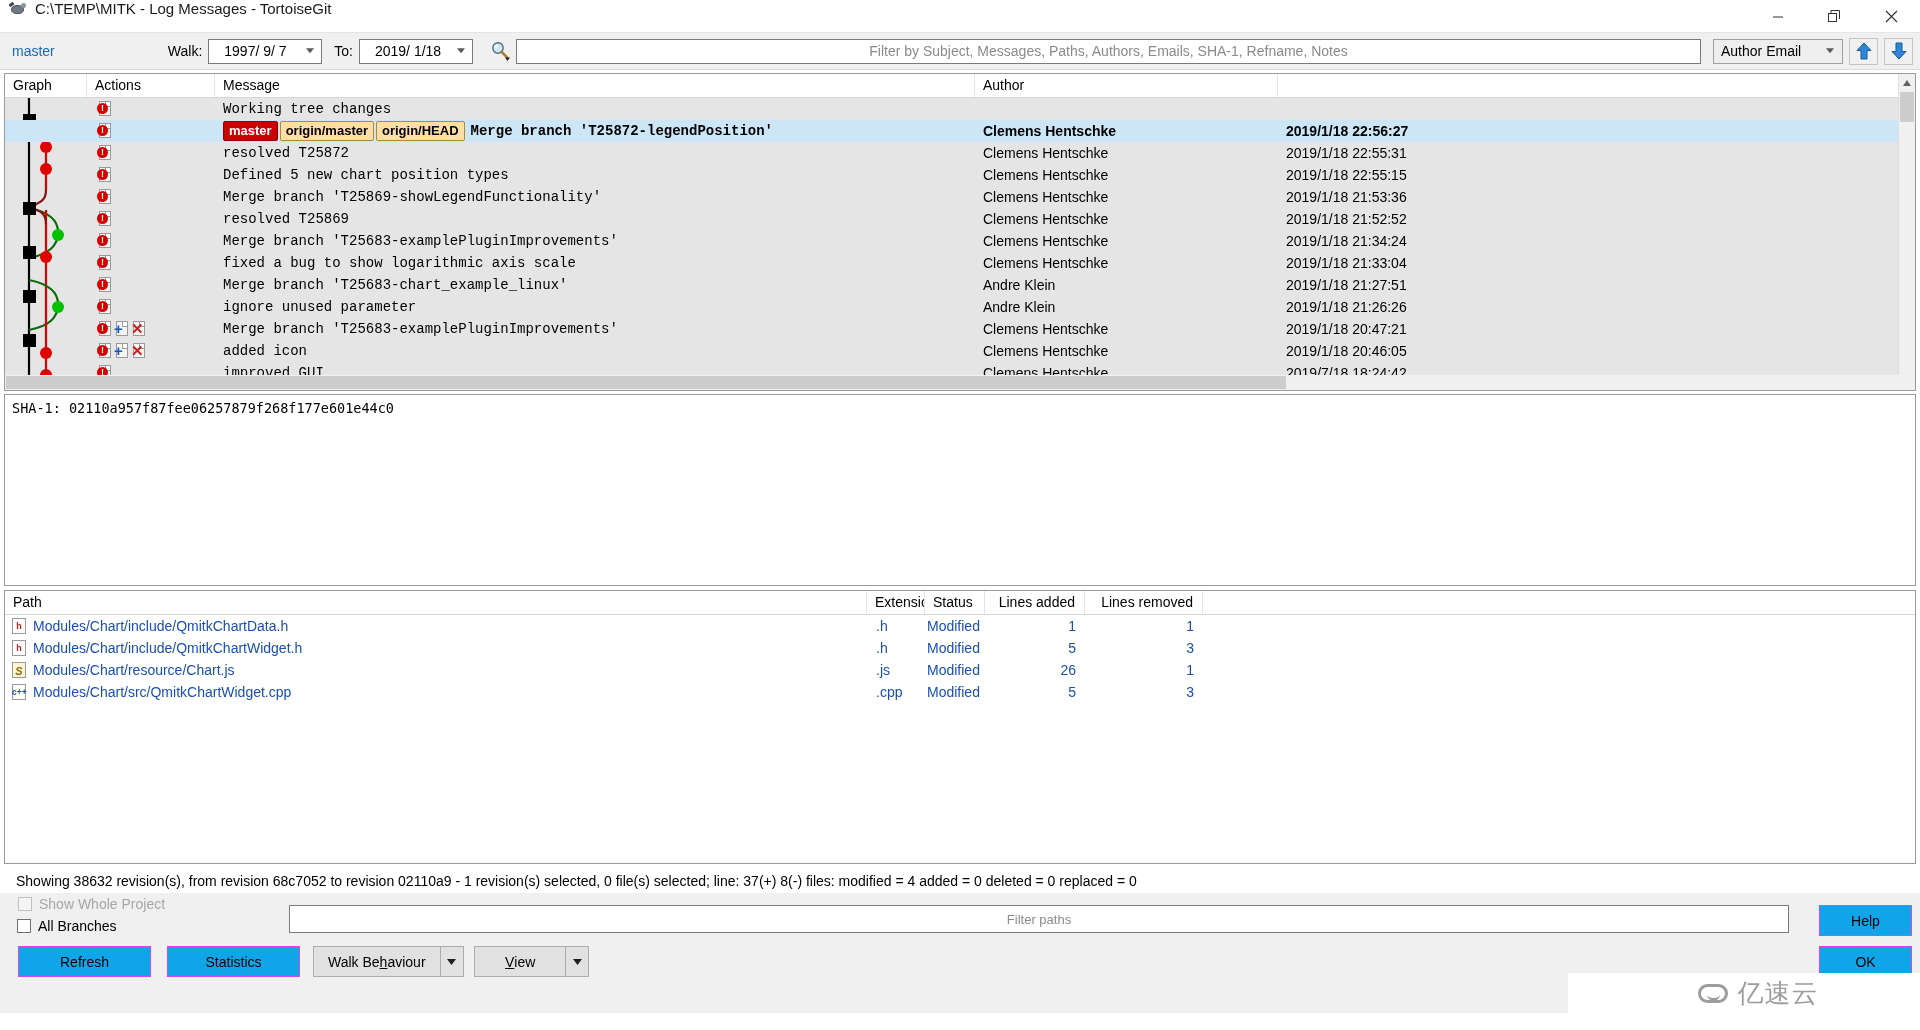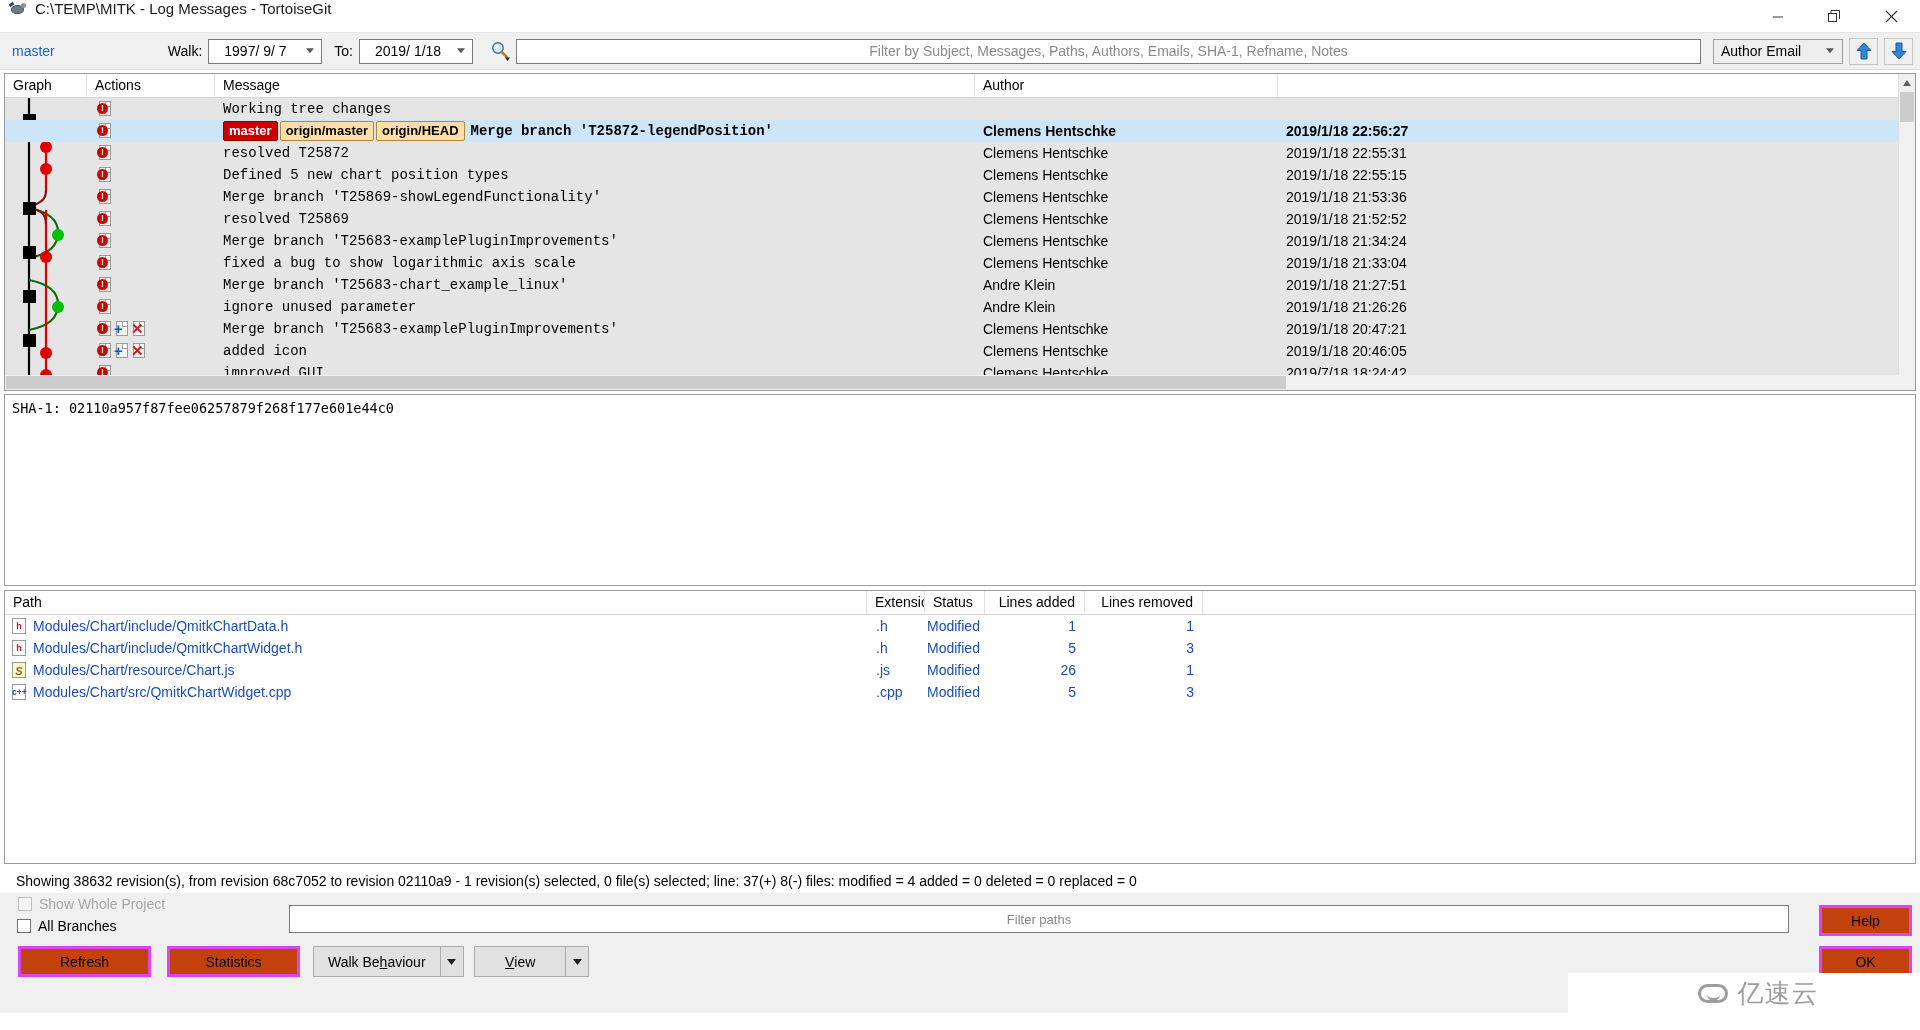--- a/index.html
+++ b/index.html
@@ -342,22 +342,22 @@
   .chk-row { display: flex; align-items: center; height: 22px; margin-left: 14px; }
   .chkbox {
     width: 14px; height: 14px; border: 1px solid #6f6f6f;
     background: #ffffff; margin-right: 7px; flex: none;
   }
   .chkbox.disabled { border-color: #c0c0c0; background: #f5f5f5; }
   .chk-label { font-size: 14px; }
   .chk-label.disabled { color: #a6a6a6; }
   .btn {
     height: 31px;
-    background: #c2410c;
-    border: 3px solid #d946ef;
+    background: #0ea5e9;
+    border: 1px solid #d946ef;
     display: inline-flex; align-items: center; justify-content: center;
     font-size: 14px; cursor: default;
   }
   .split-wrap { display: inline-flex; }
   .split-main {
     height: 31px; background: #e1e1e1;
     border: 1px solid #adadad; border-right: none;
     display: inline-flex; align-items: center; justify-content: center;
     font-size: 14px; padding: 0 14px;
   }

